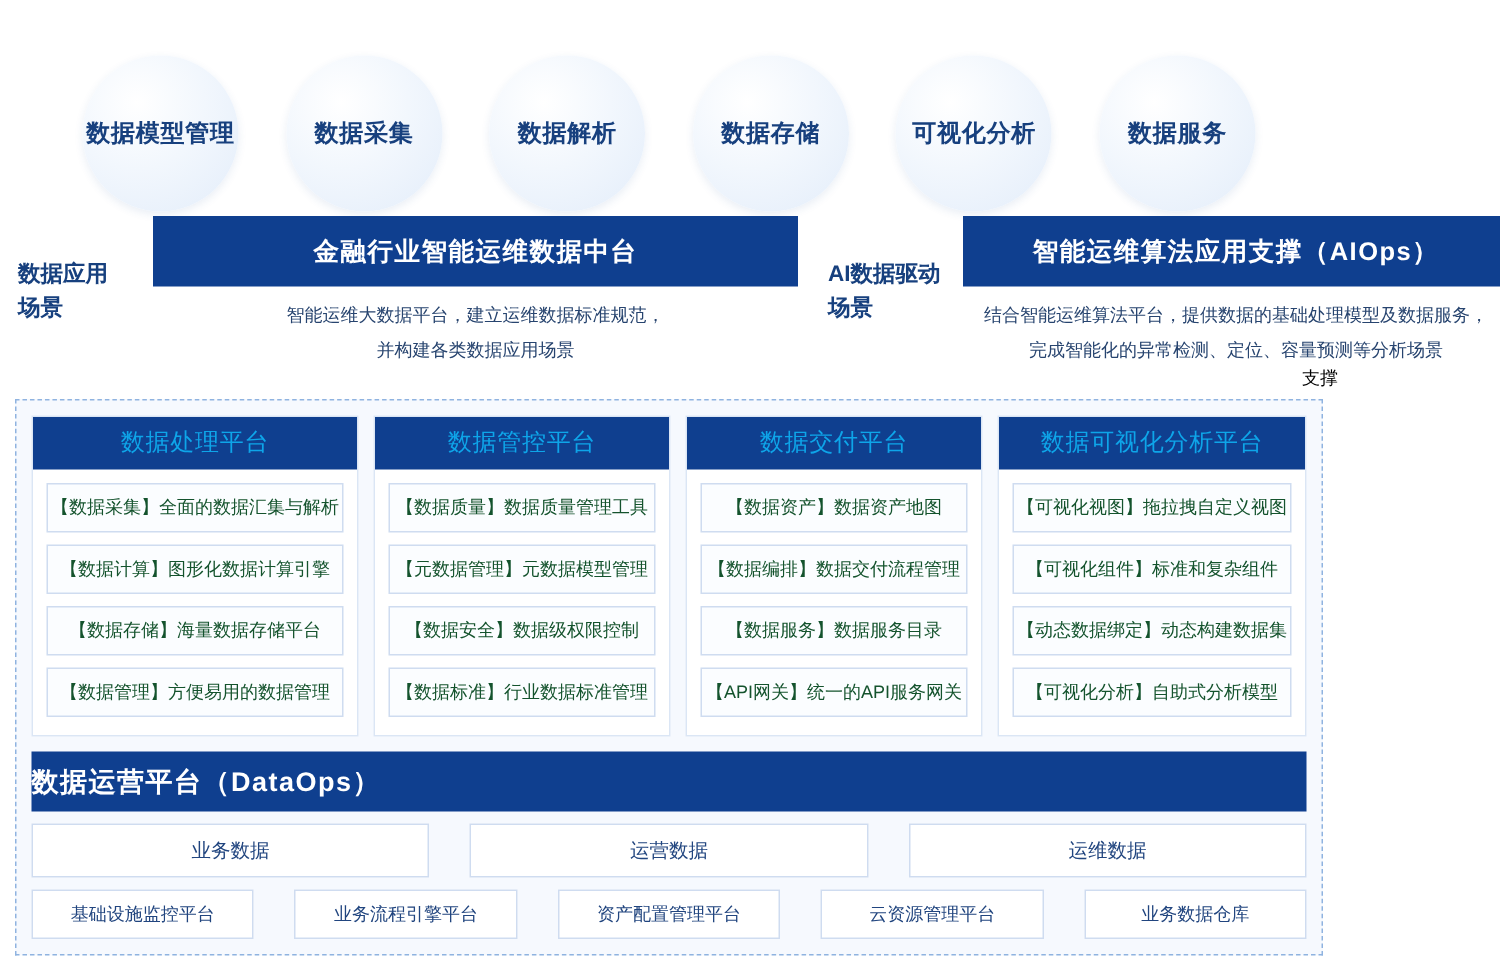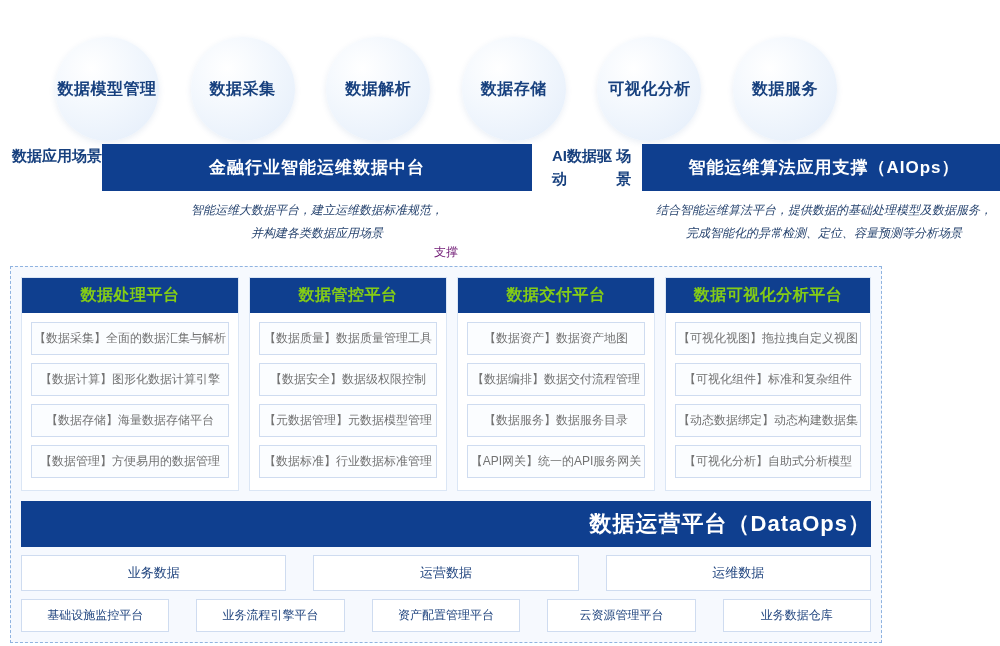--- a/index.html
+++ b/index.html
@@ -62,20 +62,21 @@
   }
   .scenario.left { flex: 0 0 522px; }
   .scenario.right { flex: 1 1 auto; }
   .scn-label {
     width: 92px;
     flex: 0 0 92px;
     font-size: 15px;
     font-weight: bold;
     color: #17407e;
     display: flex;
+    flex-direction: column;
     justify-content: center;
     line-height: 1.55;
     padding-left: 2px;
     box-sizing: border-box;
   }
   .scn-body {
     flex: 1 1 auto;
     display: flex;
     flex-direction: column;
   }
@@ -87,35 +88,34 @@
     text-align: center;
     padding: 12px 0;
     letter-spacing: 1px;
   }
   .scn-desc {
     font-size: 12px;
     color: #27446f;
     line-height: 1.9;
     padding: 8px 14px 0 14px;
     text-align: center;
-    font-style: italic;
   }
   .scn-desc div { white-space: nowrap; }
 
   
   .support-row {
     height: 22px;
     position: relative;
   }
   .support-label {
     position: absolute;
     left: 0; right: 0;
-    text-align: center;
+    text-align: right;
     font-size: 12px;
-    color: #701a75;
+    color: #000000;
     top: 0;
   }
 
   
   .platform-box {
     margin: 0 10px;
     border: 1px dashed #8fb3e0;
     background: #f6f9fe;
     padding: 10px;
     box-sizing: border-box;
@@ -126,49 +126,49 @@
     gap: 10px;
   }
   .col {
     flex: 1 1 0;
     background: #ffffff;
     border: 1px solid #dbe6f5;
     box-sizing: border-box;
   }
   .col-head {
     background: #0f3f8f;
-    color: #84cc16;
+    color: #0ea5e9;
     font-size: 16px;
-    font-weight: bold;
+    font-weight: normal;
     text-align: center;
     padding: 7px 0;
     letter-spacing: 0.5px;
   }
   .col-items {
     padding: 9px 9px 4px 9px;
   }
   .item {
     border: 1px solid #cfdcf0;
     background: #fbfdff;
     font-size: 12px;
-    color: #737373;
+    color: #14532d;
     text-align: center;
     padding: 7px 2px;
     margin-bottom: 8px;
     white-space: nowrap;
     overflow: hidden;
   }
 
   
   .dataops-title {
     background: #0f3f8f;
     color: #ffffff;
-    font-size: 22px;
-    font-weight: bold;
-    text-align: right;
+    font-size: 18px;
+    font-weight: bold;
+    text-align: left;
     padding: 8px 0;
     margin-top: 10px;
     letter-spacing: 1px;
   }
   .dataops-row {
     display: flex;
     gap: 27px;
     margin-top: 8px;
   }
   .do-cell {
@@ -268,22 +268,22 @@
           <div class="item">【数据计算】图形化数据计算引擎</div>
           <div class="item">【数据存储】海量数据存储平台</div>
           <div class="item">【数据管理】方便易用的数据管理</div>
         </div>
       </div>
 
       <div class="col">
         <div class="col-head">数据管控平台</div>
         <div class="col-items">
           <div class="item">【数据质量】数据质量管理工具</div>
+          <div class="item">【元数据管理】元数据模型管理</div>
           <div class="item">【数据安全】数据级权限控制</div>
-          <div class="item">【元数据管理】元数据模型管理</div>
           <div class="item">【数据标准】行业数据标准管理</div>
         </div>
       </div>
 
       <div class="col">
         <div class="col-head">数据交付平台</div>
         <div class="col-items">
           <div class="item">【数据资产】数据资产地图</div>
           <div class="item">【数据编排】数据交付流程管理</div>
           <div class="item">【数据服务】数据服务目录</div>

